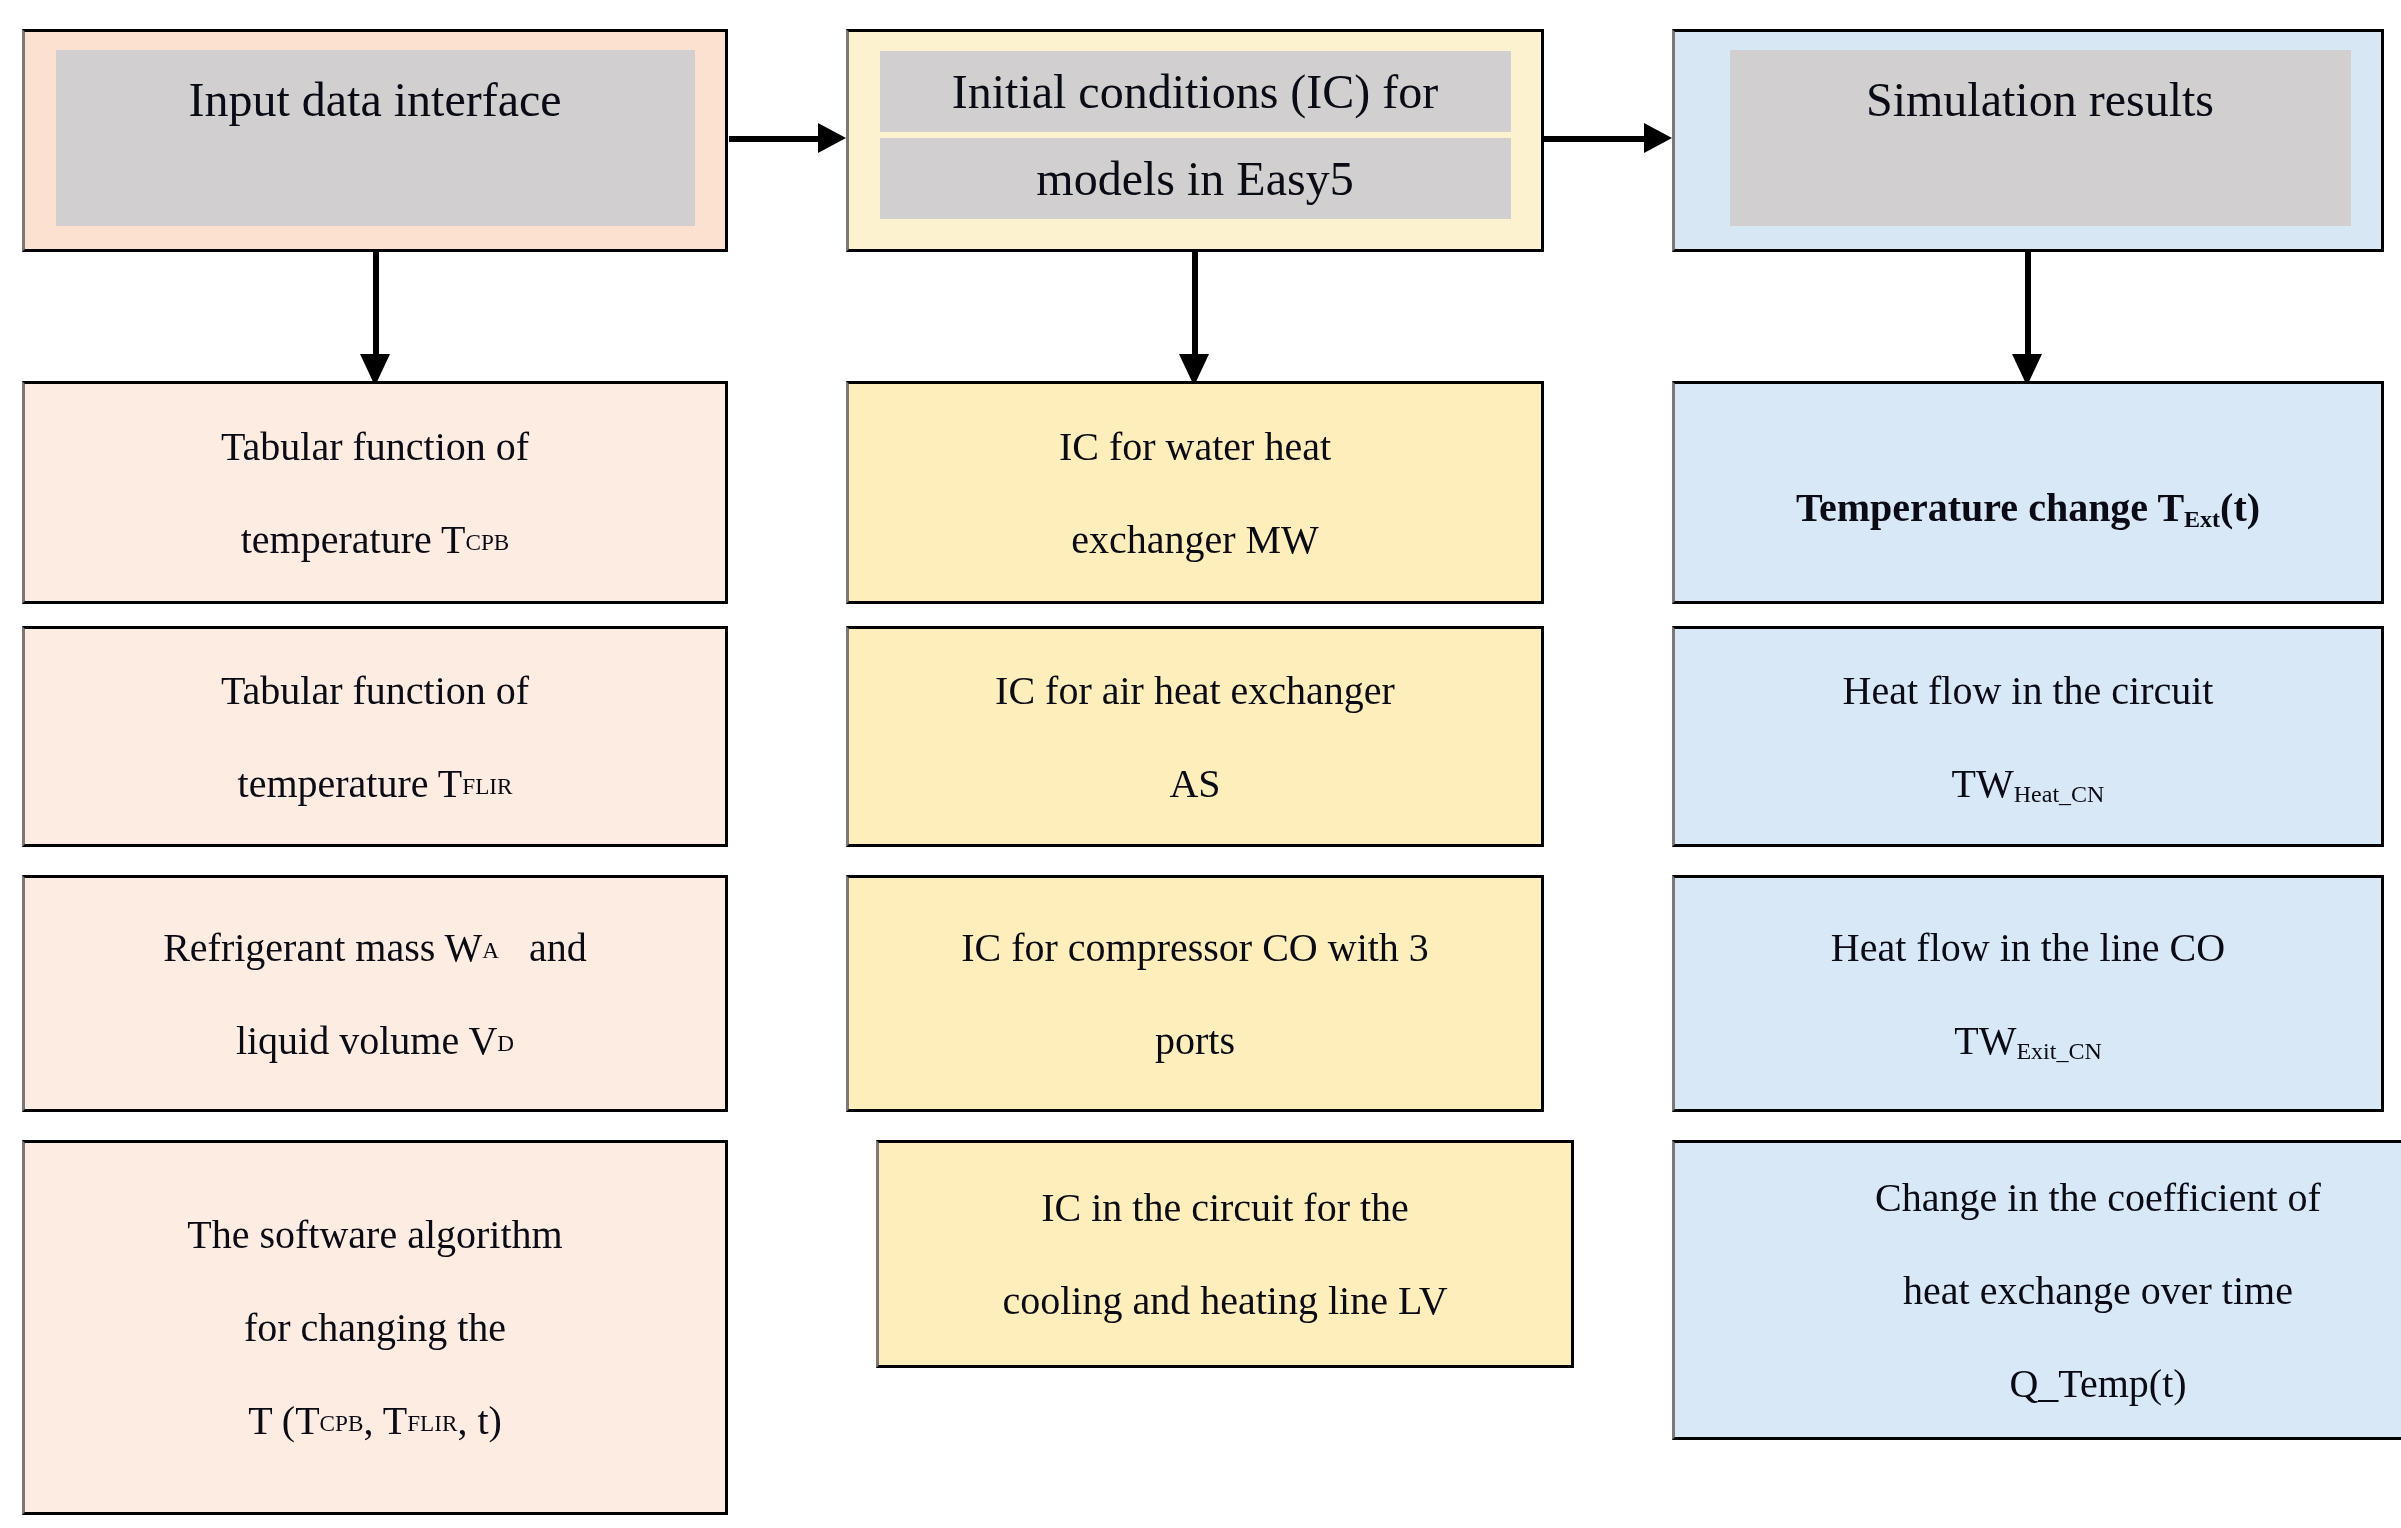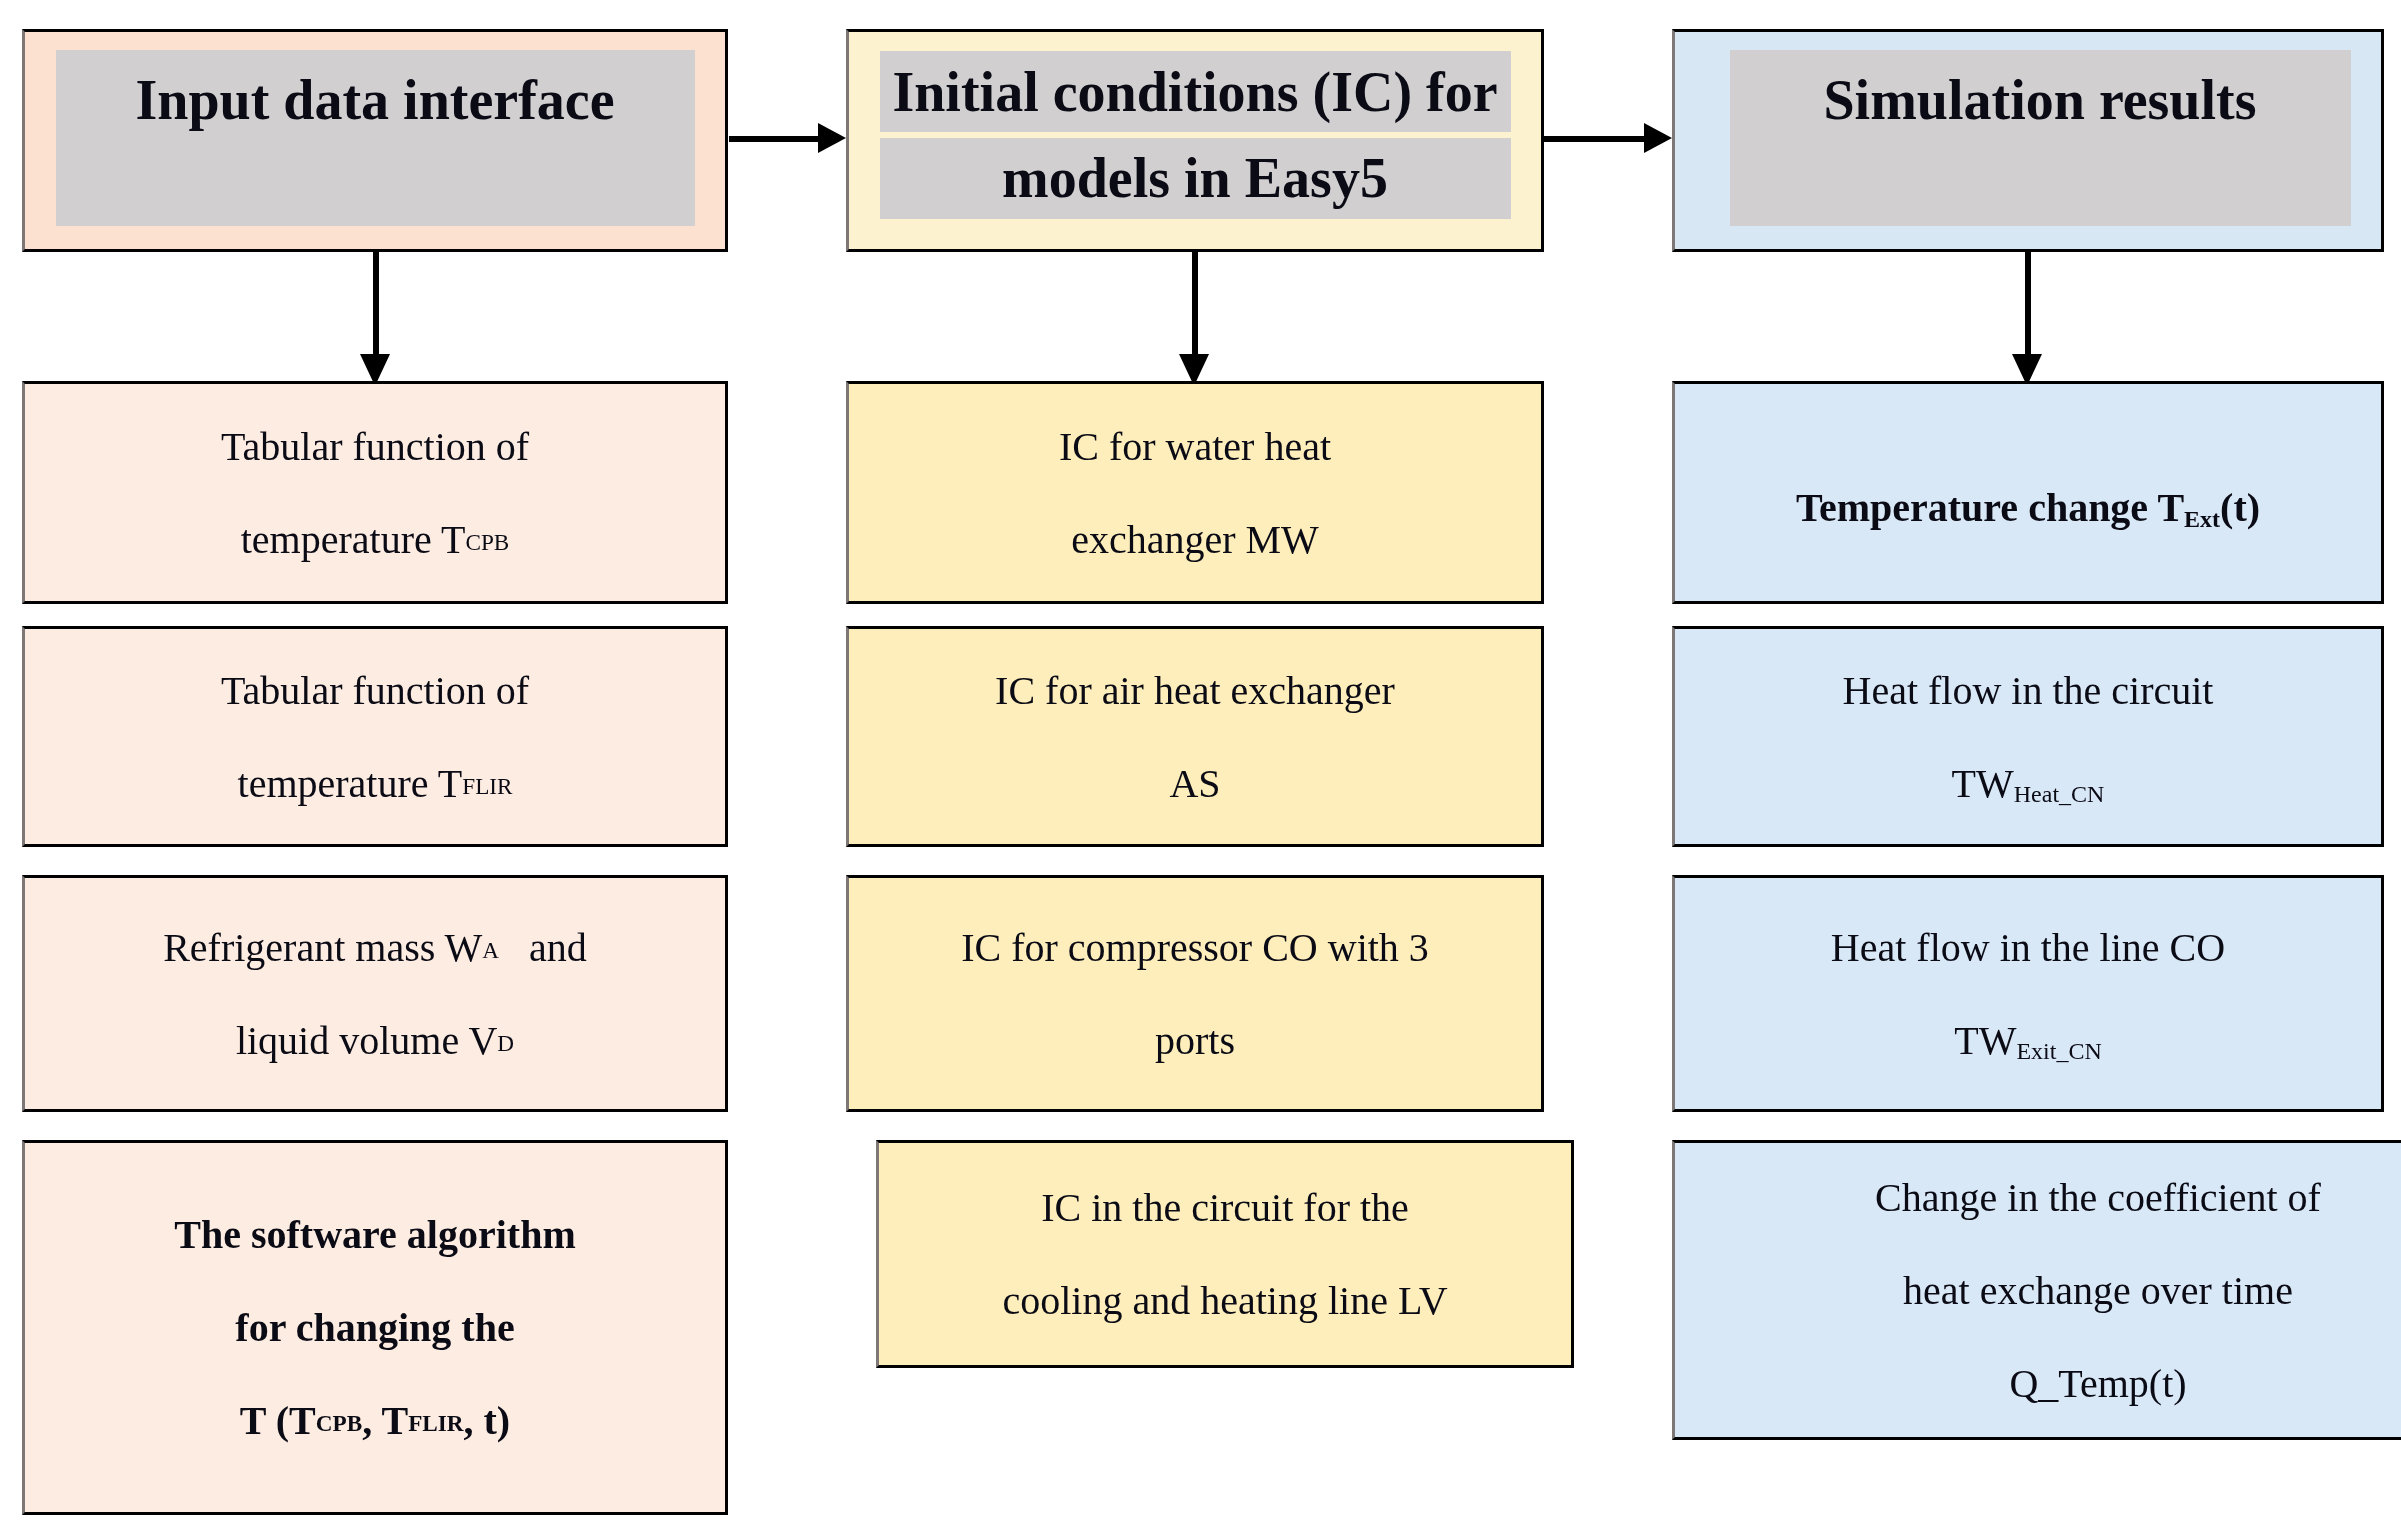--- a/index.html
+++ b/index.html
@@ -19,21 +19,21 @@
     display:flex; flex-direction:column; justify-content:center; align-items:center;
     text-align:center;
   }
   .fill-left-h{background:var(--left_header);}
   .fill-left-b{background:var(--left_body);}
   .fill-mid-h{background:var(--mid_header);}
   .fill-mid-b{background:var(--mid_body);}
   .fill-right-h{background:var(--right_header);}
   .fill-right-b{background:var(--right_body);}
 
-  .header{font-weight:bold; font-size:56px; justify-content:flex-start;}
+  .header{font-weight:normal; font-size:48px; justify-content:flex-start;}
   .gray-big{
     background:var(--graybar); width:calc(100% - 61px); height:176px;
     margin-top:18px; padding-top:19px; box-sizing:border-box;
     display:flex; flex-direction:column; align-items:center;
   }
   .gray-bar{
     background:var(--graybar); width:calc(100% - 61px); height:81px;
     display:flex; flex-direction:column; justify-content:center; align-items:center;
   }
   .gray-bar.first{margin-top:19px; margin-bottom:5.6px;}
@@ -119,21 +119,21 @@
       <div class="line"><span>temperature T</span><span class="sub1">CPB</span></div>
     </div>
   <div class="fbox body-box fill-left-b" style="left:22px; top:626px; width:706px; height:221px;">
       <div class="line"><span>Tabular function of</span></div>
       <div class="line"><span>temperature T</span><span class="sub1">FLIR</span></div>
     </div>
   <div class="fbox body-box fill-left-b" style="left:22px; top:875px; width:706px; height:237px;">
       <div class="line"><span>Refrigerant mass W</span><span class="sub1">A</span><span>&nbsp;&nbsp;&nbsp;and</span></div>
       <div class="line"><span>liquid volume V</span><span class="sub1">D</span></div>
     </div>
-  <div class="fbox body-box fill-left-b" style="left:22px; top:1140px; width:706px; height:375px;font-weight:bold;">
+  <div class="fbox body-box fill-left-b" style="left:22px; top:1140px; width:706px; height:375px;">
       <div class="line"><span>The software algorithm</span></div>
       <div class="line"><span>for changing the</span></div>
       <div class="line"><span>T (T</span><span class="sub1">CPB</span><span>, T</span><span class="sub1">FLIR</span><span>, t)</span></div>
     </div>
 
   <div class="fbox body-box fill-mid-b" style="left:846px; top:381px; width:698px; height:223px;">
       <div class="line"><span>IC for water heat</span></div>
       <div class="line"><span>exchanger MW</span></div>
     </div>
   <div class="fbox body-box fill-mid-b" style="left:846px; top:626px; width:698px; height:221px;">

